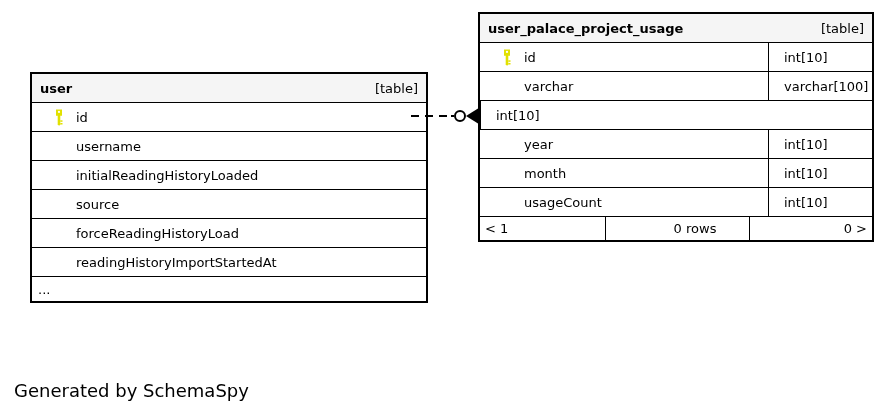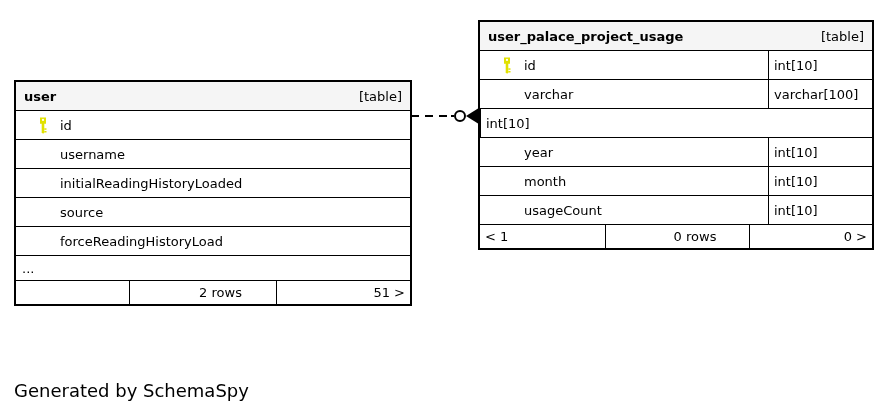--- a/index.html
+++ b/index.html
@@ -14,21 +14,20 @@
   html,body{background:var(--bg);}
   body{
     width:889px;height:409px;position:relative;overflow:hidden;
     font-family:"DejaVu Sans","Liberation Sans",sans-serif;
     font-size:13px;color:var(--text);
   }
   .table-node{
     position:absolute;
     background:var(--bg);
     border:2px solid var(--border);
-    margin-top:8px;
   }
   .t-header{
     height:28px;
     background:var(--header-bg);
     display:flex;align-items:center;justify-content:space-between;
     padding:0 8px;
   }
   .t-name{font-weight:bold;}
   .t-kind{font-weight:normal;}
   .t-row{
@@ -44,21 +43,21 @@
     width:22px;display:flex;align-items:center;justify-content:flex-start;
     flex:0 0 22px;
   }
   .key-icon{display:inline-flex;}
   .pk{color:var(--pk-key);}
   .fk{color:var(--fk-key);}
   .col-type{
     flex:0 0 104px;
     border-left:1px solid var(--border);
     display:flex;align-items:center;
-    padding-left:5px;
+    padding-left:15px;
   }
   .ellipsis-row{
     height:25px;
     border-top:1px solid var(--border);
     display:flex;align-items:center;
     padding-left:6px;
   }
   .t-footer{
     height:24px;
     border-top:1px solid var(--border);
@@ -76,21 +75,21 @@
   .f-right{justify-content:flex-end;}
   .connector{position:absolute;left:410px;top:105px;}
   .generated-by{
     position:absolute;left:14px;top:380px;
     font-size:18px;
   }
 </style>
 </head>
 <body>
 
-<div class="table-node" style="left:14px;top:72px;width:398px;">
+<div class="table-node" style="left:30px;top:72px;width:398px;">
   <div class="t-header">
     <span class="t-name">user</span>
     <span class="t-kind">[table]</span>
   </div>
 
   <div class="t-row">
     <div class="col-main">
       <span class="icon-slot">
           <span class="key-icon pk">
         <svg width="10" height="17" viewBox="0 0 10 17">
@@ -127,30 +126,31 @@
   </div>
 
 
   <div class="t-row">
     <div class="col-main">
       <span class="icon-slot"></span>
       <span>forceReadingHistoryLoad</span>
     </div>
   </div>
 
+  <div class="t-row">
+    <div class="col-main">
+      <span class="icon-slot"></span>
+      <span>readingHistoryImportStartedAt</span>
+    </div>
+  </div>
 
   <div class="ellipsis-row">
     <span>...</span>
   </div>
 
-  <div class="t-footer cols-user">
-    <span class="f-cell f-left"></span>
-    <span class="f-cell f-center">2 rows</span>
-    <span class="f-cell f-right">51 &gt;</span>
-  </div>
 </div>
 
 <svg class="connector" width="70" height="22" viewBox="0 0 70 22">
   <line x1="1" y1="11" x2="41" y2="11" stroke="#000000" stroke-width="2" stroke-dasharray="8 6"></line>
   <line x1="41" y1="11" x2="44" y2="11" stroke="#000000" stroke-width="2"></line>
   <circle cx="50" cy="11" r="5" fill="#ffffff" stroke="#000000" stroke-width="2"></circle>
   <polygon points="56,11 68,3.5 68,18.5" fill="#000000"></polygon>
 </svg>
 
 <div class="table-node" style="left:478px;top:12px;width:396px;">

